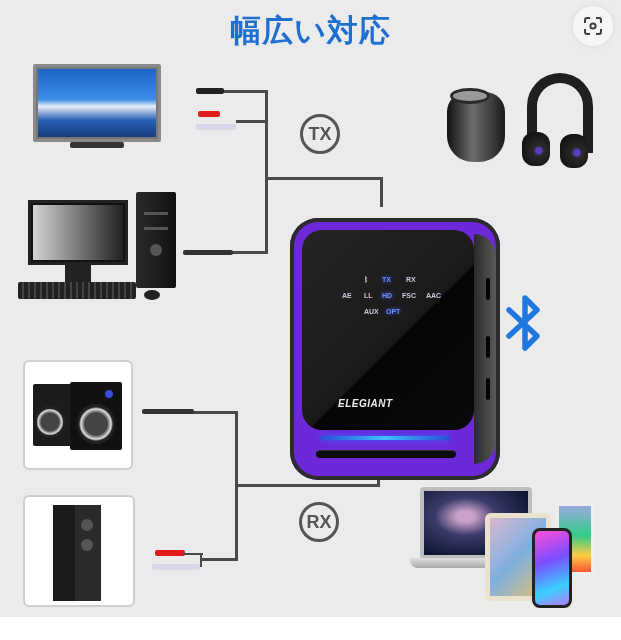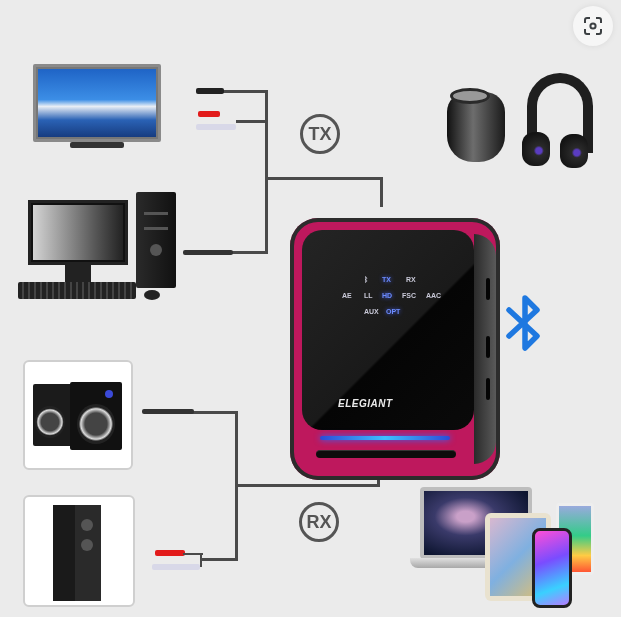--- a/index.html
+++ b/index.html
@@ -24,21 +24,21 @@
   .tower { left: 136px; top: 192px; width: 40px; height: 96px; background: linear-gradient(90deg,#2a2a2a,#111); border-radius: 2px; }
   .tower .bay { position:absolute; left:8px; width:24px; height:3px; background:#555; }
   
   .card { background: #fff; border: 2px solid #cfcfcf; border-radius: 6px; }
   .spk-card { left: 23px; top: 360px; width: 110px; height: 110px; }
   .tower-card { left: 23px; top: 495px; width: 112px; height: 112px; }
   .spk { position:absolute; background:#1b1b1b; border-radius:2px; }
   .cone { position:absolute; border-radius:50%; background: radial-gradient(circle,#444 0 40%,#777 45%,#ddd 55%,#222 62%); }
   .floor-spk { position:absolute; background:#1a1a1a; }
   
-  .device { left: 290px; top: 218px; width: 210px; height: 262px; background: #be185d; border-radius: 28px; box-shadow: inset 0 0 0 4px #2c2c2c; }
+  .device { left: 290px; top: 218px; width: 210px; height: 262px; background: #6d28d9; border-radius: 28px; box-shadow: inset 0 0 0 4px #2c2c2c; }
   .device .face { position:absolute; left: 12px; top: 12px; width: 172px; height: 200px; border-radius: 20px; background: linear-gradient(135deg,#242424 0%,#1a1a1a 55%,#050505 56%,#0a0a0a 100%); }
   .device .side { position:absolute; right: 4px; top: 16px; width: 22px; height: 230px; background: linear-gradient(90deg,#2a2a2a,#5a5a5a); border-radius: 0 24px 24px 0; }
   .device .port { position:absolute; right: 10px; width: 4px; height: 22px; background:#050505; border-radius:2px; }
   .led { position:absolute; font-size: 7px; color: #c9c9d8; font-weight: bold; }
   .led.on { color: #6c8cff; text-shadow: 0 0 4px #4a66ff; }
   .brand { position:absolute; left: 36px; top: 168px; font-size: 10px; font-weight: bold; font-style: italic; color: #eaeaea; letter-spacing: 0.5px; }
   .lightbar { position:absolute; left: 30px; top: 218px; width: 130px; height: 4px; background: linear-gradient(90deg,#2b4bd8,#3dc0ff,#2b4bd8); border-radius: 2px; box-shadow: 0 0 6px #2b6bff; }
   .groove { position:absolute; left: 26px; top: 232px; width: 140px; height: 8px; background:#0c0c0c; border-radius: 4px; border-top:1px solid #333; }
   
   .bt { left: 505px; top: 292px; width: 40px; height: 62px; }
@@ -57,20 +57,21 @@
   .phone-bg .scr { position:absolute; inset:3px; background: linear-gradient(180deg,#9ad,#3c8 45%,#fc4 75%,#f53); }
   .phone { left: 532px; top: 528px; width: 40px; height: 80px; background: linear-gradient(160deg,#ff4fd8,#7a4cff 40%,#3ad0ff 75%,#b57cff); border-radius: 8px; border: 3px solid #222; }
   
   .plug { position:absolute; height: 6px; border-radius: 2px; }
 </style>
 </head>
 <body>
 
 <div class="stage">
 
+  <div class="abs title">幅広い対応</div>
 
   <div class="wire" style="left:222px;top:90px;width:46px;height:3px;"></div>
   <div class="wire" style="left:265px;top:90px;width:3px;height:163px;"></div>
   <div class="wire" style="left:236px;top:120px;width:32px;height:3px;"></div>
   <div class="wire" style="left:265px;top:177px;width:118px;height:3px;"></div>
   <div class="wire" style="left:380px;top:177px;width:3px;height:30px;"></div>
   <div class="wire" style="left:230px;top:251px;width:38px;height:3px;"></div>
 
   <div class="wire" style="left:190px;top:411px;width:48px;height:3px;"></div>
   <div class="wire" style="left:235px;top:411px;width:3px;height:150px;"></div>

